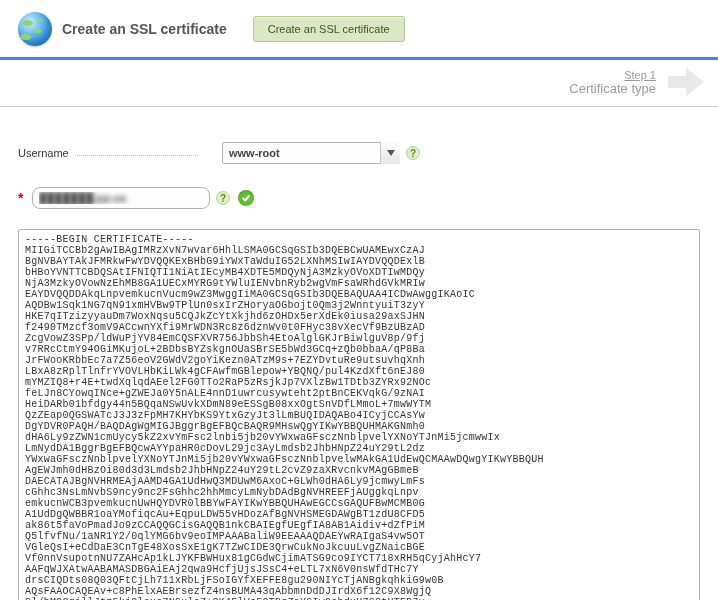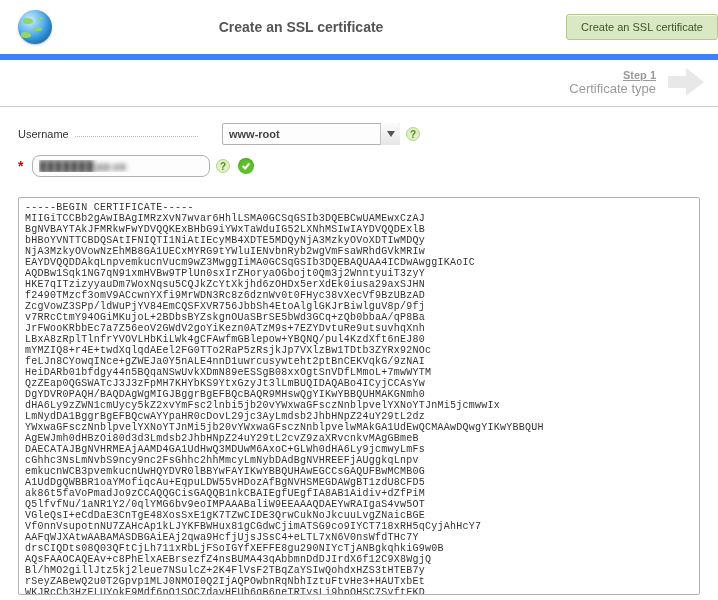--- a/index.html
+++ b/index.html
@@ -11,26 +11,25 @@
     font-size: 12px;
     color: #333333;
     width: 718px;
     height: 600px;
     overflow: hidden;
   }
 
   
   .top-bar {
     height: 60px;
-    border-bottom: 6px solid #3b82f6;
+    border-bottom: 3px solid #3b82f6;
     display: flex;
     align-items: center;
     padding-left: 18px;
     background: #ffffff;
-    justify-content: space-between;
   }
   .globe-icon-wrap {
     width: 34px;
     height: 34px;
     margin-right: 10px;
     position: relative;
   }
   .globe-icon {
     width: 34px;
     height: 34px;
@@ -74,21 +73,21 @@
     padding: 8px 14px 10px 14px;
     border-bottom: 1px solid #cccccc;
     background: #ffffff;
   }
   .step-text {
     text-align: right;
     margin-right: 12px;
   }
   .step-line1 {
     color: #9a9a9a;
-    font-weight: bold;
+    font-weight: normal;
     font-size: 11px;
     text-decoration: underline;
   }
   .step-line2 {
     color: #9a9a9a;
     font-size: 13px;
   }
   .arrow-next {
     width: 36px;
     height: 28px;
@@ -97,20 +96,21 @@
 
   
   .form-area {
     padding: 14px 16px 6px 18px;
   }
   .form-row {
     display: flex;
     align-items: center;
     margin-bottom: 6px;
     height: 26px;
+    margin-top: 19px;
   }
   .form-label {
     width: 190px;
     color: #333333;
     font-size: 11px;
     position: relative;
   }
   .form-label::after {
     content: "";
     position: absolute;

